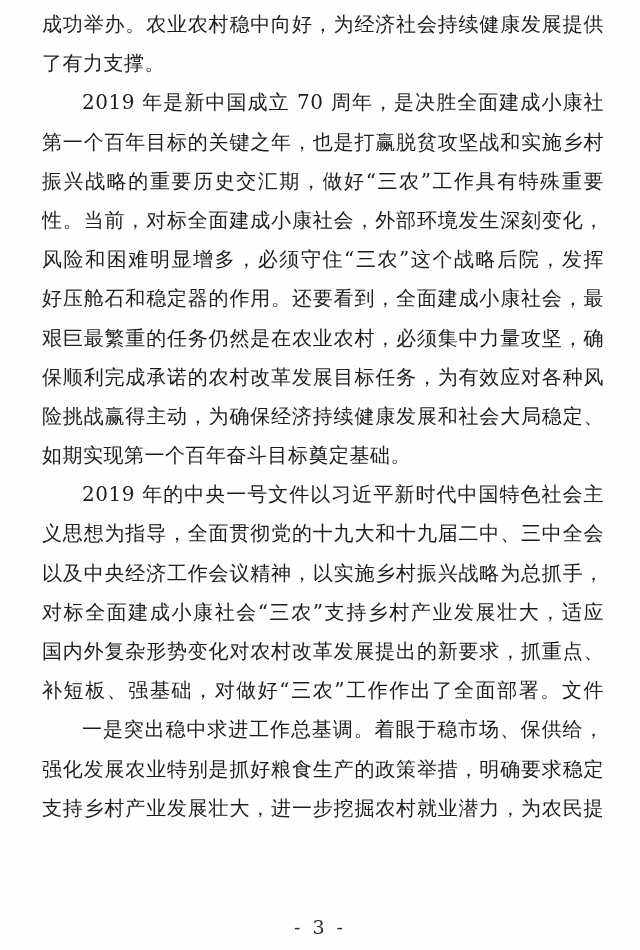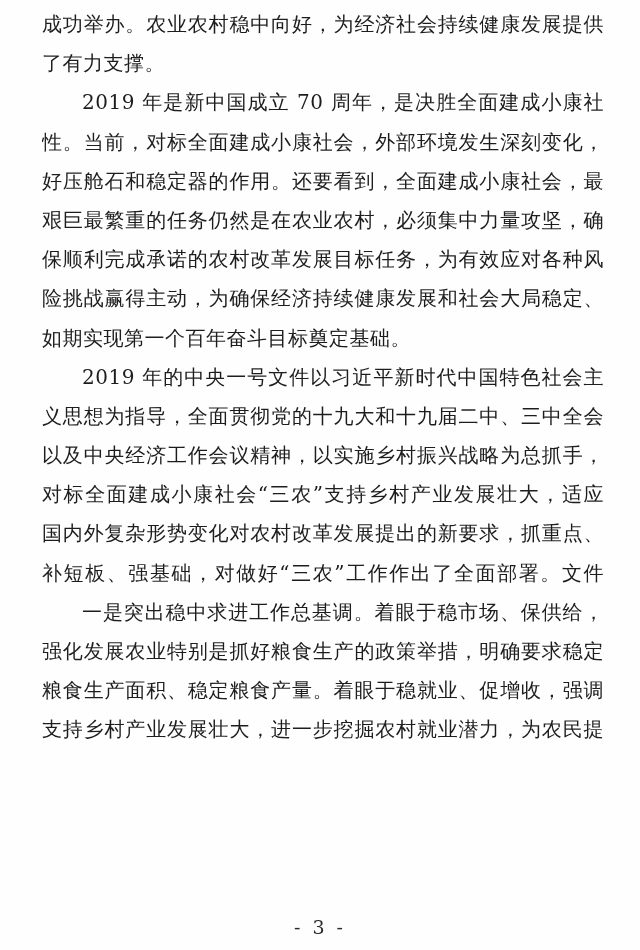--- a/index.html
+++ b/index.html
@@ -56,39 +56,41 @@
 
 <div class="page">
 
   <div class="para">
     <div class="line j">成功举办。农业农村稳中向好，为经济社会持续健康发展提供</div>
     <div class="line end">了有力支撑。</div>
   </div>
 
   <div class="para">
     <div class="line j ind">2019 年是新中国成立 70 周年，是决胜全面建成小康社会</div>
+    <div class="line j">第一个百年目标的关键之年，也是打赢脱贫攻坚战和实施乡村</div>
+    <div class="line j">振兴战略的重要历史交汇期，做好“三农”工作具有特殊重要</div>
     <div class="line j">性。当前，对标全面建成小康社会，外部环境发生深刻变化，</div>
+    <div class="line j">风险和困难明显增多，必须守住“三农”这个战略后院，发挥</div>
     <div class="line j">好压舱石和稳定器的作用。还要看到，全面建成小康社会，最</div>
     <div class="line j">艰巨最繁重的任务仍然是在农业农村，必须集中力量攻坚，确</div>
     <div class="line j">保顺利完成承诺的农村改革发展目标任务，为有效应对各种风</div>
     <div class="line j">险挑战赢得主动，为确保经济持续健康发展和社会大局稳定、</div>
     <div class="line end">如期实现第一个百年奋斗目标奠定基础。</div>
   </div>
 
   <div class="para">
     <div class="line j ind">2019 年的中央一号文件以习近平新时代中国特色社会主</div>
     <div class="line j">义思想为指导，全面贯彻党的十九大和十九届二中、三中全会</div>
     <div class="line j">以及中央经济工作会议精神，以实施乡村振兴战略为总抓手，</div>
     <div class="line j">对标全面建成小康社会“三农”支持乡村产业发展壮大，适应</div>
     <div class="line j">国内外复杂形势变化对农村改革发展提出的新要求，抓重点、</div>
     <div class="line j">补短板、强基础，对做好“三农”工作作出了全面部署。文件</div>
   </div>
 
   <div class="para">
     <div class="line j ind">一是突出稳中求进工作总基调。着眼于稳市场、保供给，</div>
     <div class="line j">强化发展农业特别是抓好粮食生产的政策举措，明确要求稳定</div>
-    <div class="line j">粮食生产面积、稳定粮食产量。着眼于稳就业、促增收，强调</div>
     <div class="line j">支持乡村产业发展壮大，进一步挖掘农村就业潜力，为农民提</div>
   </div>
 
   <div class="footer">- 3 -</div>
 
 </div>
 
 </body></html>

